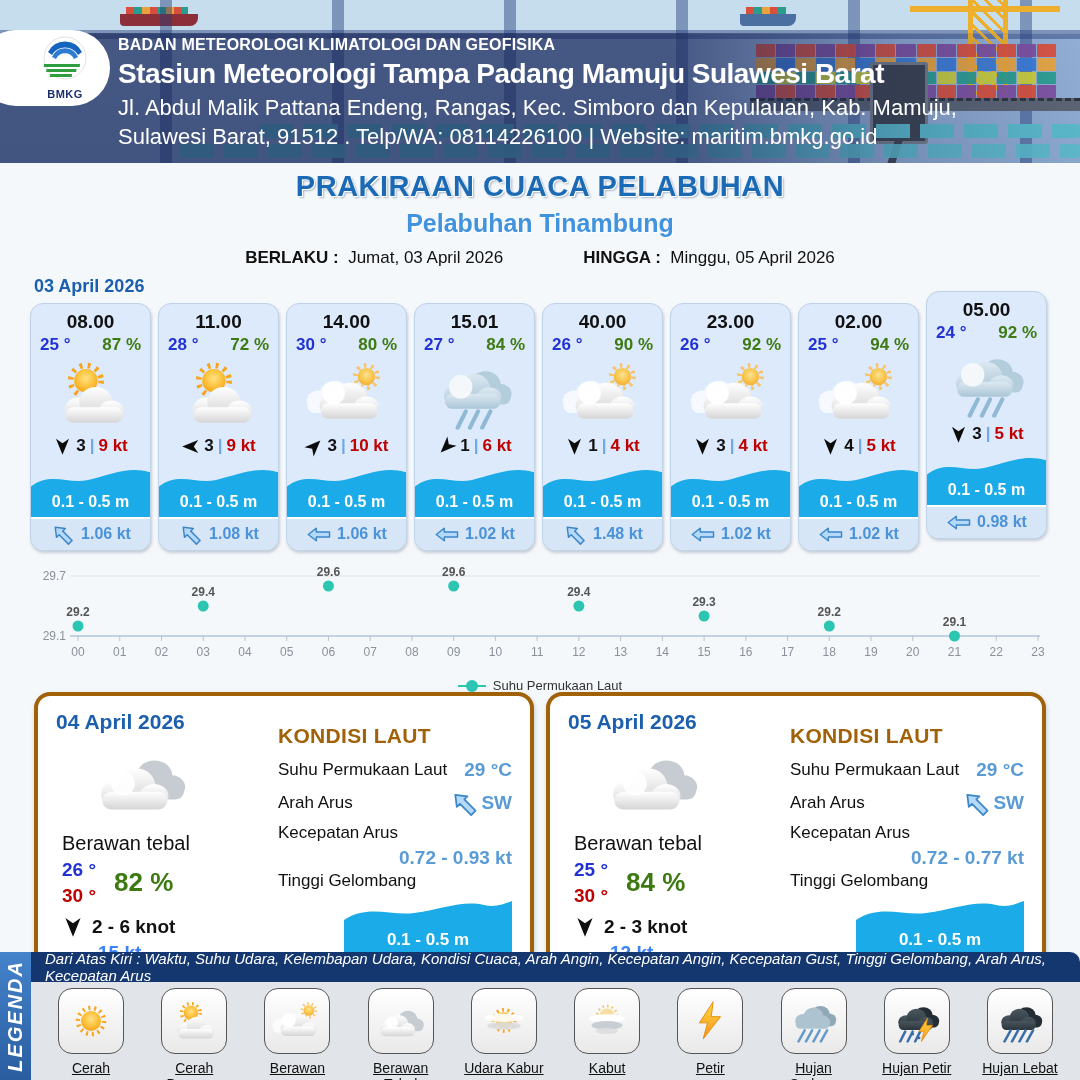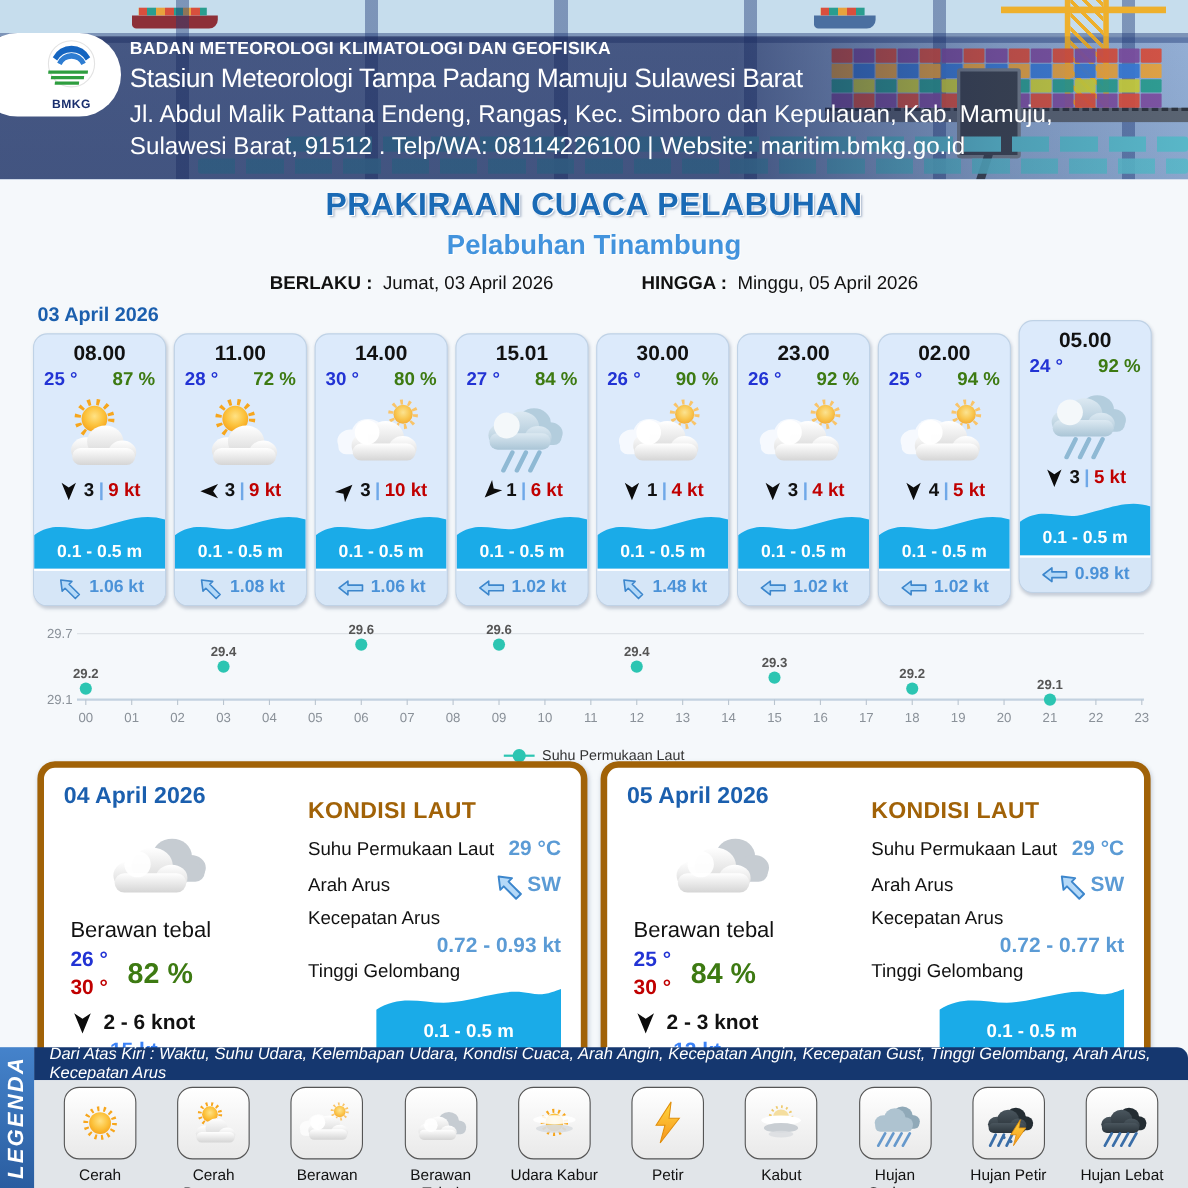--- a/index.html
+++ b/index.html
@@ -34,21 +34,21 @@
   .hz-chairs.r2{top:144px;left:180px;opacity:.9;}
   .hz-overlay{position:absolute;left:0;right:0;top:33px;bottom:0;
       background:linear-gradient(90deg,rgba(22,34,82,.62) 0%,rgba(22,34,82,.62) 62%,rgba(22,34,82,.18) 84%,rgba(22,34,82,0) 100%);}
   .logo-pill{position:absolute;left:-22px;top:30px;width:132px;height:76px;background:#fff;
       border-radius:40px;z-index:5;display:flex;align-items:center;justify-content:flex-end;
       padding-right:14px;box-sizing:border-box;}
   .logo-art{width:62px;text-align:center;}
   .logo-art .bmkg-label{font-size:11px;font-weight:bold;color:#1a2f6e;letter-spacing:.5px;}
   .header-text{position:absolute;left:118px;top:36px;z-index:4;color:#fff;}
   .ht1{font-size:16px;font-weight:bold;letter-spacing:.2px;}
-  .ht2{font-size:24px;font-weight:normal;letter-spacing:-.5px;margin-top:4px;}
+  .ht2{font-size:28px;font-weight:bold;letter-spacing:-.5px;margin-top:4px;}
   .ht3{font-size:22px;margin-top:5px;}
   .ht4{font-size:22px;margin-top:3px;}
 
   
   .title-wrap{position:absolute;left:0;top:170px;width:1080px;text-align:center;}
   .main-title{font-size:29px;font-weight:bold;color:#1a6ab5;letter-spacing:.5px;
       text-shadow:1px 1px 0 #fff,2px 2px 2px rgba(120,140,170,.6);}
   .sub-title{font-size:25px;font-weight:bold;color:#4293dd;margin-top:6px;
       text-shadow:1px 1px 0 #fff;}
   .validity{margin-top:10px;display:flex;justify-content:center;gap:80px;font-size:17px;}
@@ -84,21 +84,21 @@
   
   .chart-block{position:absolute;left:30px;top:560px;width:1020px;}
   .chart-legend{display:flex;align-items:center;justify-content:center;gap:7px;margin-top:2px;
       font-size:13px;color:#333;}
   .cl-marker{position:relative;width:28px;height:12px;}
   .cl-marker .line{position:absolute;left:0;right:0;top:5px;height:2px;background:#2cc5b2;}
   .cl-marker .dot{position:absolute;left:8px;top:0;width:12px;height:12px;border-radius:50%;background:#2cc5b2;}
 
   
   .day-row{position:absolute;left:34px;top:692px;width:1012px;display:flex;gap:12px;}
-  .dcard{flex:1;height:284px;background:#fff;border:6px solid #a16207;border-radius:16px;
+  .dcard{flex:1;height:284px;background:#fff;border:4px solid #a16207;border-radius:16px;
       box-shadow:1px 2px 4px rgba(60,80,110,.25);position:relative;box-sizing:border-box;
       padding:14px 18px;}
   .d-date{font-size:21px;font-weight:bold;color:#1b5fae;}
   .d-left{position:absolute;left:24px;top:42px;width:200px;}
   .d-left .wicon{width:110px;height:84px;margin-left:24px;}
   .d-cond{font-size:20px;margin-top:6px;}
   .d-temps{display:flex;align-items:center;gap:18px;margin-top:2px;}
   .d-tcol{display:flex;flex-direction:column;font-size:19px;font-weight:bold;line-height:1.35;}
   .d-tmin{color:#2233d4;}
   .d-tmax{color:#c00000;}
@@ -122,21 +122,21 @@
   .legend{position:absolute;left:0;right:0;top:952px;bottom:0;}
   .legend-side{position:absolute;left:0;top:0;bottom:0;width:31px;z-index:3;
       background:linear-gradient(180deg,#4583cb,#2a5da0);display:flex;align-items:center;justify-content:center;}
   .legend-side span{writing-mode:vertical-rl;transform:rotate(180deg);color:#fff;font-weight:bold;
       font-style:italic;font-size:20px;letter-spacing:2px;}
   .legend-note{position:absolute;left:31px;right:0;top:0;height:30px;background:#15376f;
       border-radius:0 10px 0 0;display:flex;align-items:center;padding-left:14px;color:#fff;
       font-style:italic;font-size:15px;box-sizing:border-box;}
   .legend-items{position:absolute;left:31px;right:0;top:30px;bottom:0;background:#e1e5e9;
       display:flex;justify-content:space-between;padding:6px 16px 0;box-sizing:border-box;}
-  .legend-item{width:88px;text-align:center;}
+  .legend-item{width:88px;text-align:center;text-decoration:underline;}
   .legend-box{width:64px;height:64px;margin:0 auto;border:1.5px solid #555;border-radius:14px;
       background:linear-gradient(180deg,#fff,#e9e9e9);display:flex;align-items:center;justify-content:center;}
   .legend-box .wicon{width:56px;height:46px;}
   .legend-label{font-size:14px;margin-top:6px;color:#111;}
 
   svg text{font-family:"Liberation Sans",sans-serif;}
 </style>
 </head>
 <body>
 
@@ -491,21 +491,21 @@
       </div>
       <div class="f-cur">
         <svg class="fatarrow" viewBox="0 0 34 22" style="transform: rotate(0deg);">
             <use href="#shape-fatarrow" fill="#b5d9f8" stroke="#3c86cc" stroke-width="2" stroke-linejoin="round"></use>
           </svg>
         <span>1.02 kt</span>
       </div>
     </div>
 
     <div class="fcard">
-      <div class="f-time">30.00</div>
+      <div class="f-time">40.00</div>
       <div class="f-th">
         <span class="f-temp">26 °</span>
         <span class="f-hum">90 %</span>
       </div>
       <div class="f-iconbox">
           <svg class="wicon" viewBox="0 0 90 70">
             <use href="#icon-berawan"></use>
           </svg>
         </div>
       <div class="f-wind">
@@ -865,33 +865,33 @@
             <svg class="wicon" viewBox="0 0 90 70">
               <use href="#icon-udara-kabur"></use>
             </svg>
           </div>
       <div class="legend-label">Udara Kabur</div>
     </div>
 
     <div class="legend-item">
       <div class="legend-box">
             <svg class="wicon" viewBox="0 0 90 70">
-              <use href="#icon-petir"></use>
+              <use href="#icon-kabut"></use>
             </svg>
           </div>
-      <div class="legend-label">Petir</div>
+      <div class="legend-label">Kabut</div>
     </div>
 
     <div class="legend-item">
       <div class="legend-box">
             <svg class="wicon" viewBox="0 0 90 70">
-              <use href="#icon-kabut"></use>
+              <use href="#icon-petir"></use>
             </svg>
           </div>
-      <div class="legend-label">Kabut</div>
+      <div class="legend-label">Petir</div>
     </div>
 
 
     <div class="legend-item">
       <div class="legend-box">
             <svg class="wicon" viewBox="0 0 90 70">
               <use href="#icon-hujan-sedang"></use>
             </svg>
           </div>
       <div class="legend-label">Hujan Sedang</div>

